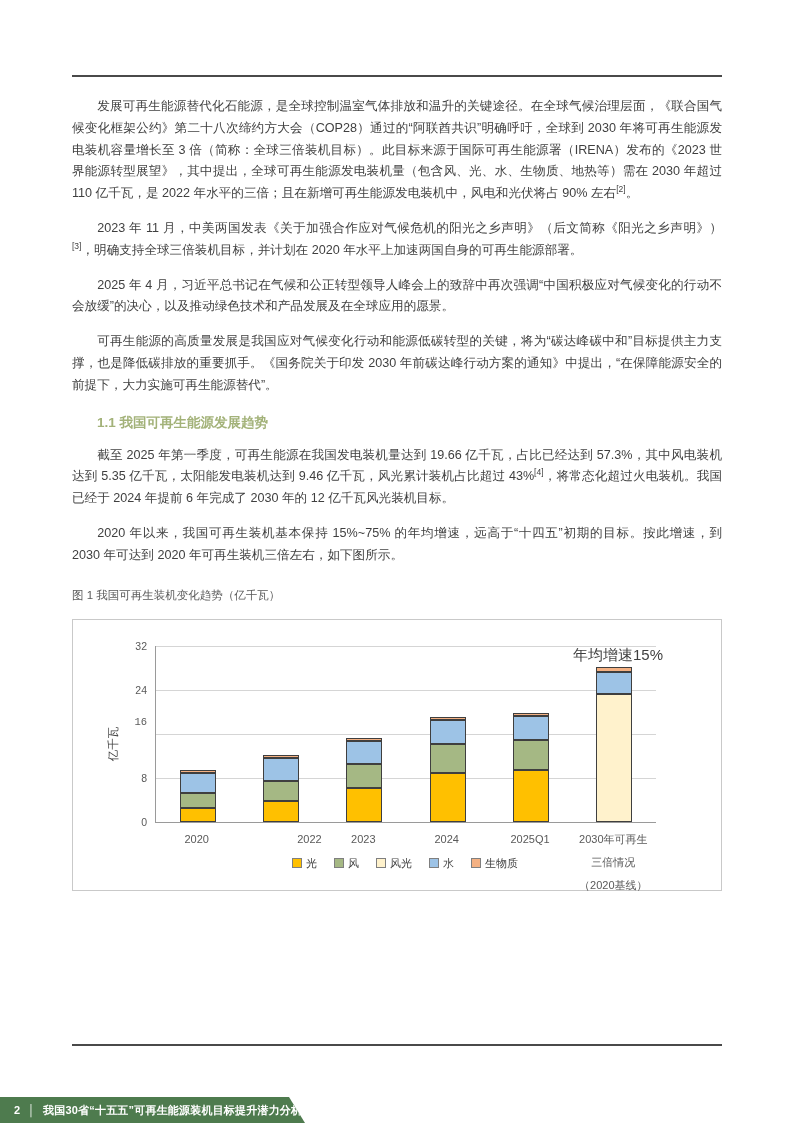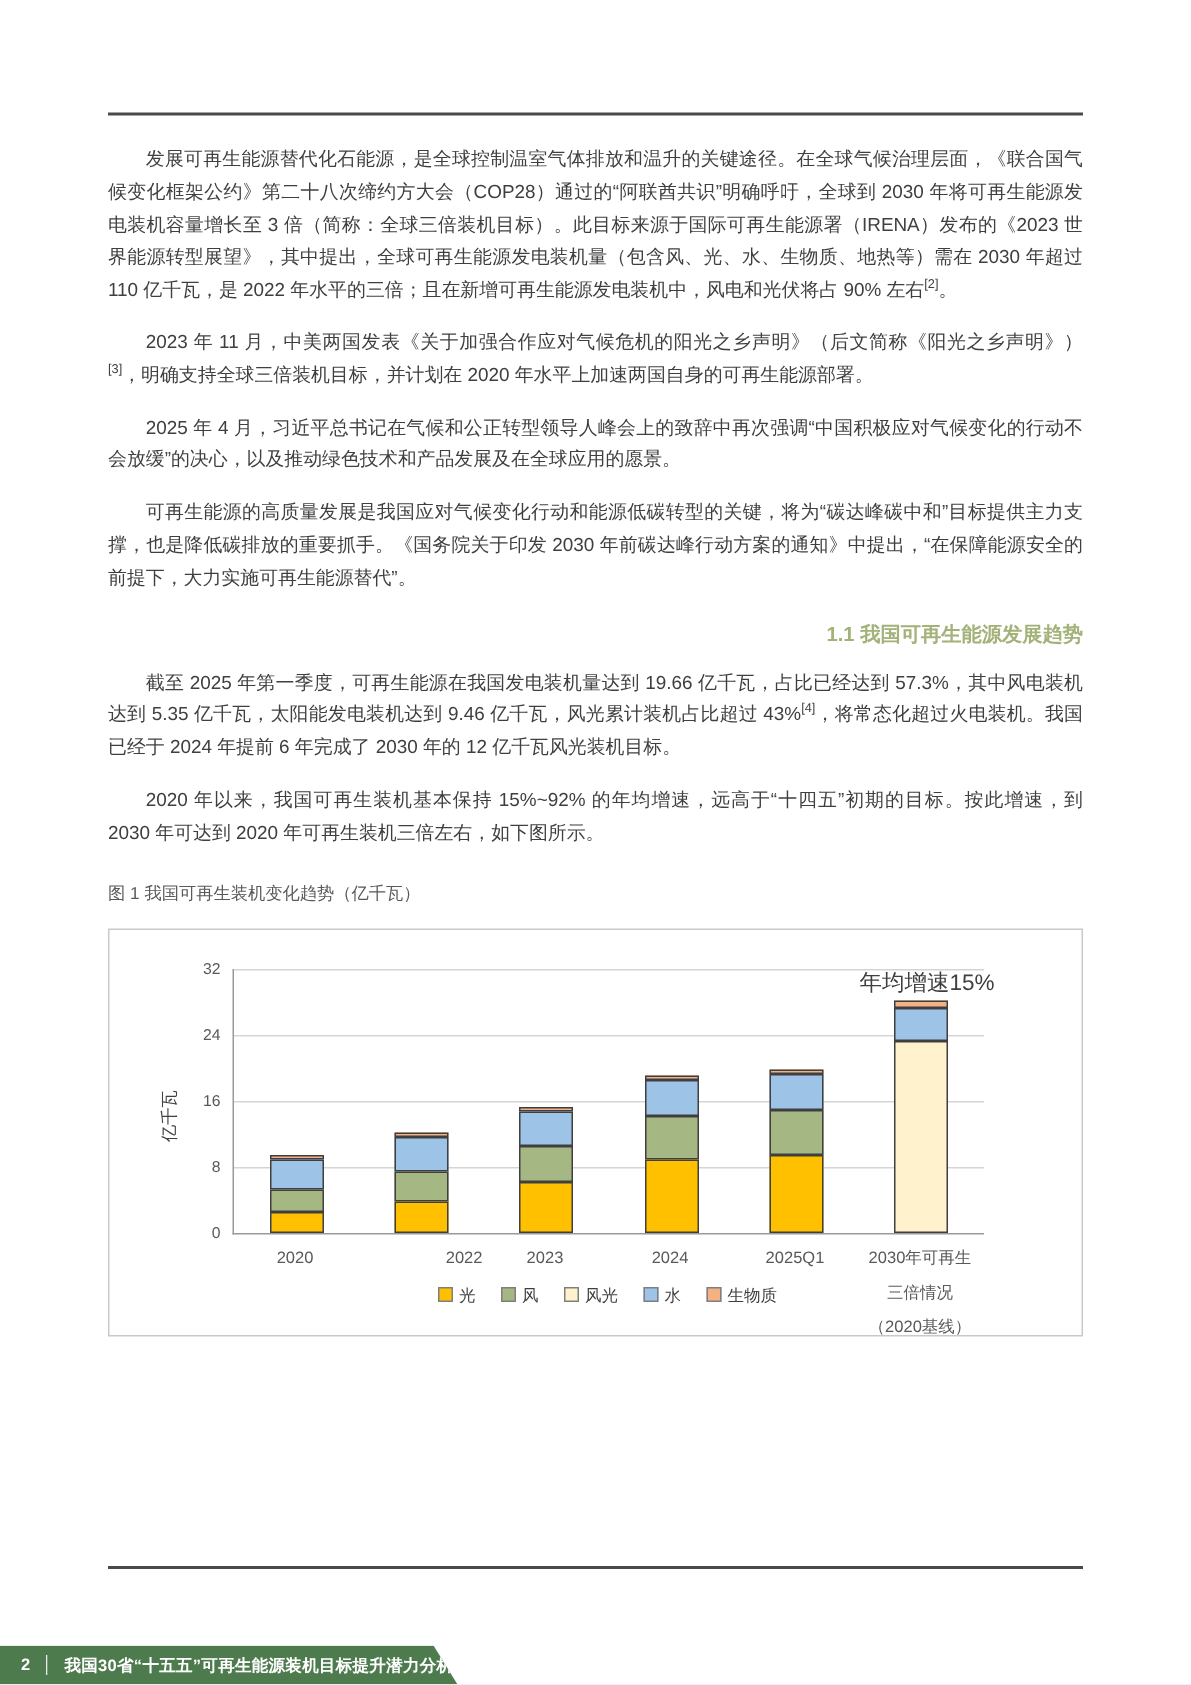--- a/index.html
+++ b/index.html
@@ -10,21 +10,21 @@
   .rule{position:absolute;left:72px;width:650px;height:2px;background:#4a4a4a;}
   .rule-top{top:75px;}
   .rule-bottom{top:1044px;}
   .content{position:absolute;left:72px;top:96px;width:650px;}
   .body-p{
     font-size:12.6px;line-height:21.8px;color:#3f3f3f;text-align:justify;
     text-indent:2em;margin:0 0 13px 0;
   }
   .body-p sup{font-size:8.5px;color:#3f3f3f;line-height:0;}
   .section-heading{
-    font-size:13.5px;font-weight:bold;color:#a3b279;margin:17px 0 13px 25px;text-align:right;
+    font-size:13.5px;font-weight:bold;color:#a3b279;margin:17px 0 13px 25px;
   }
   .figure-caption{font-size:11.5px;color:#595959;margin:21px 0 16px 0;}
   .chart-box{
     position:relative;width:648px;height:270px;border:1px solid #c9c9c9;background:#fff;
   }
   .plot{
     position:absolute;left:82px;top:26px;width:500px;height:176px;
     border-left:1px solid #9a9a9a;border-bottom:1px solid #9a9a9a;
   }
   .gridline{position:absolute;left:0;width:100%;height:1px;background:#d5d5d5;}
@@ -69,21 +69,21 @@
         <p class="body-p">发展可再生能源替代化石能源，是全球控制温室气体排放和温升的关键途径。在全球气候治理层面，《联合国气候变化框架公约》第二十八次缔约方大会（COP28）通过的“阿联酋共识”明确呼吁，全球到 2030 年将可再生能源发电装机容量增长至 3 倍（简称：全球三倍装机目标）。此目标来源于国际可再生能源署（IRENA）发布的《2023 世界能源转型展望》，其中提出，全球可再生能源发电装机量（包含风、光、水、生物质、地热等）需在 2030 年超过 110 亿千瓦，是 2022 年水平的三倍；且在新增可再生能源发电装机中，风电和光伏将占 90% 左右<sup>[2]</sup>。</p>
         <p class="body-p">2023 年 11 月，中美两国发表《关于加强合作应对气候危机的阳光之乡声明》（后文简称《阳光之乡声明》）<sup>[3]</sup>，明确支持全球三倍装机目标，并计划在 2020 年水平上加速两国自身的可再生能源部署。</p>
         <p class="body-p">2025 年 4 月，习近平总书记在气候和公正转型领导人峰会上的致辞中再次强调“中国积极应对气候变化的行动不会放缓”的决心，以及推动绿色技术和产品发展及在全球应用的愿景。</p>
         <p class="body-p">可再生能源的高质量发展是我国应对气候变化行动和能源低碳转型的关键，将为“碳达峰碳中和”目标提供主力支撑，也是降低碳排放的重要抓手。《国务院关于印发 2030 年前碳达峰行动方案的通知》中提出，“在保障能源安全的前提下，大力实施可再生能源替代”。</p>
       </div>
 
     <h2 class="section-heading">1.1 我国可再生能源发展趋势</h2>
 
     <div id="section-paragraphs">
         <p class="body-p">截至 2025 年第一季度，可再生能源在我国发电装机量达到 19.66 亿千瓦，占比已经达到 57.3%，其中风电装机达到 5.35 亿千瓦，太阳能发电装机达到 9.46 亿千瓦，风光累计装机占比超过 43%<sup>[4]</sup>，将常态化超过火电装机。我国已经于 2024 年提前 6 年完成了 2030 年的 12 亿千瓦风光装机目标。</p>
-        <p class="body-p">2020 年以来，我国可再生装机基本保持 15%~92% 的年均增速，远高于“十四五”初期的目标。按此增速，到 2030 年可达到 2020 年可再生装机三倍左右，如下图所示。</p>
+        <p class="body-p">2020 年以来，我国可再生装机基本保持 15%~75% 的年均增速，远高于“十四五”初期的目标。按此增速，到 2030 年可达到 2020 年可再生装机三倍左右，如下图所示。</p>
       </div>
 
     <div class="figure-caption">图 1 我国可再生装机变化趋势（亿千瓦）</div>
 
     <div class="chart-box">
       <div class="y-axis-title">亿千瓦</div>
       <div class="annotation">年均增速15%</div>
       <div class="plot" id="plot">
           <div class="gridline" style="top: 132px;"></div>
           <div class="gridline" style="top: 88px;"></div>
@@ -121,21 +121,21 @@
           </div>
           <div class="bar" style="left: 440.333px;">
             <div class="bar-seg" style="height: 128px; background: rgb(255, 242, 204);"></div>
             <div class="bar-seg" style="height: 22px; background: rgb(157, 195, 230);"></div>
             <div class="bar-seg" style="height: 5px; background: rgb(244, 177, 131);"></div>
           </div>
         </div>
       <div id="chart-extra">
           <div class="ytick" style="left: 44px; top: 195px;">0</div>
           <div class="ytick" style="left: 44px; top: 151px;">8</div>
-          <div class="ytick" style="left: 44px; top: 107px;">16</div>
+          <div class="ytick" style="left: 44px; top: 95px; font-family: Liberation Mono, monospace;">16</div>
           <div class="ytick" style="left: 44px; top: 63px;">24</div>
           <div class="ytick" style="left: 44px; top: 19px;">32</div>
           <div class="x-label" style="left: 82px; width: 83.3333px; top: 208px;">
             <div>2020</div>
           </div>
           <div class="x-label" style="left: 165.333px; width: 83.3333px; top: 208px; text-align: right;">
             <div>2022</div>
           </div>
           <div class="x-label" style="left: 248.667px; width: 83.3333px; top: 208px;">
             <div>2023</div>

